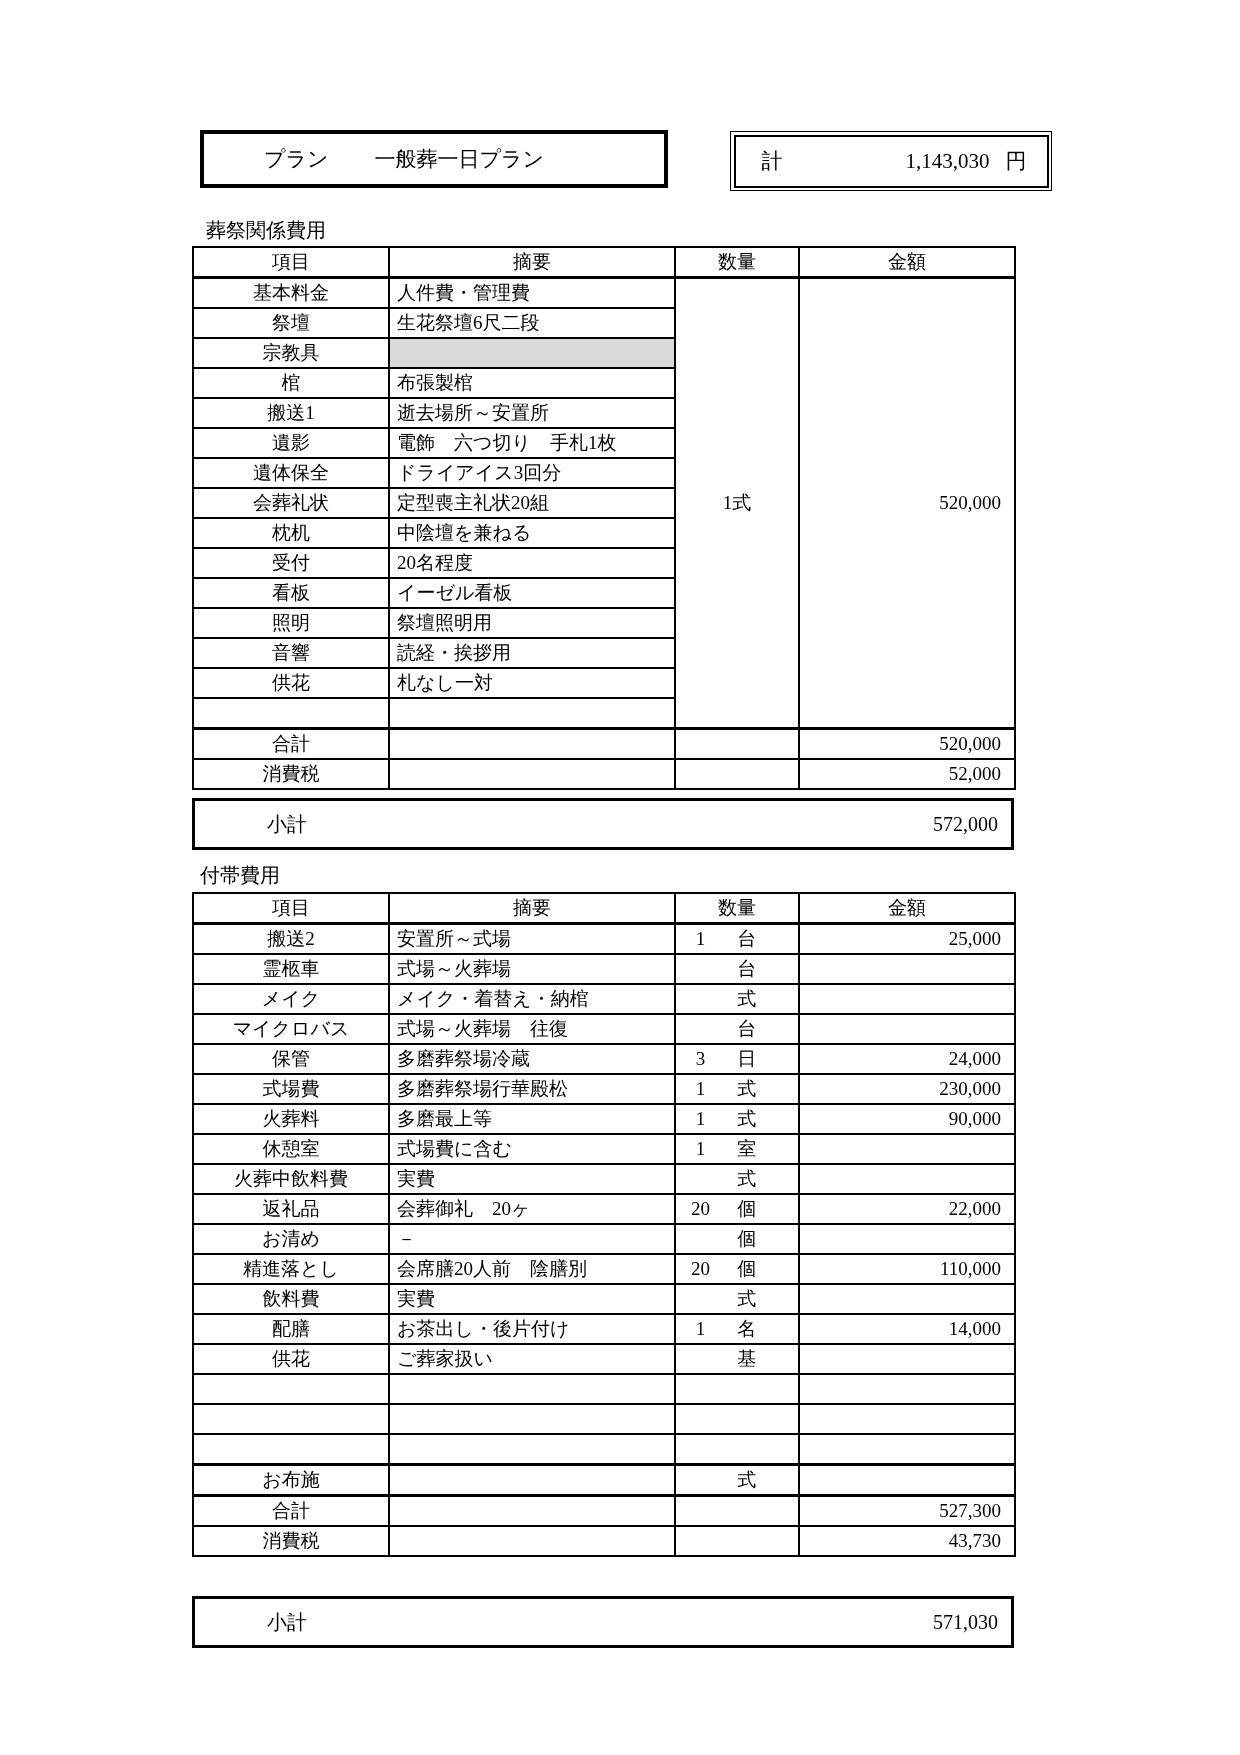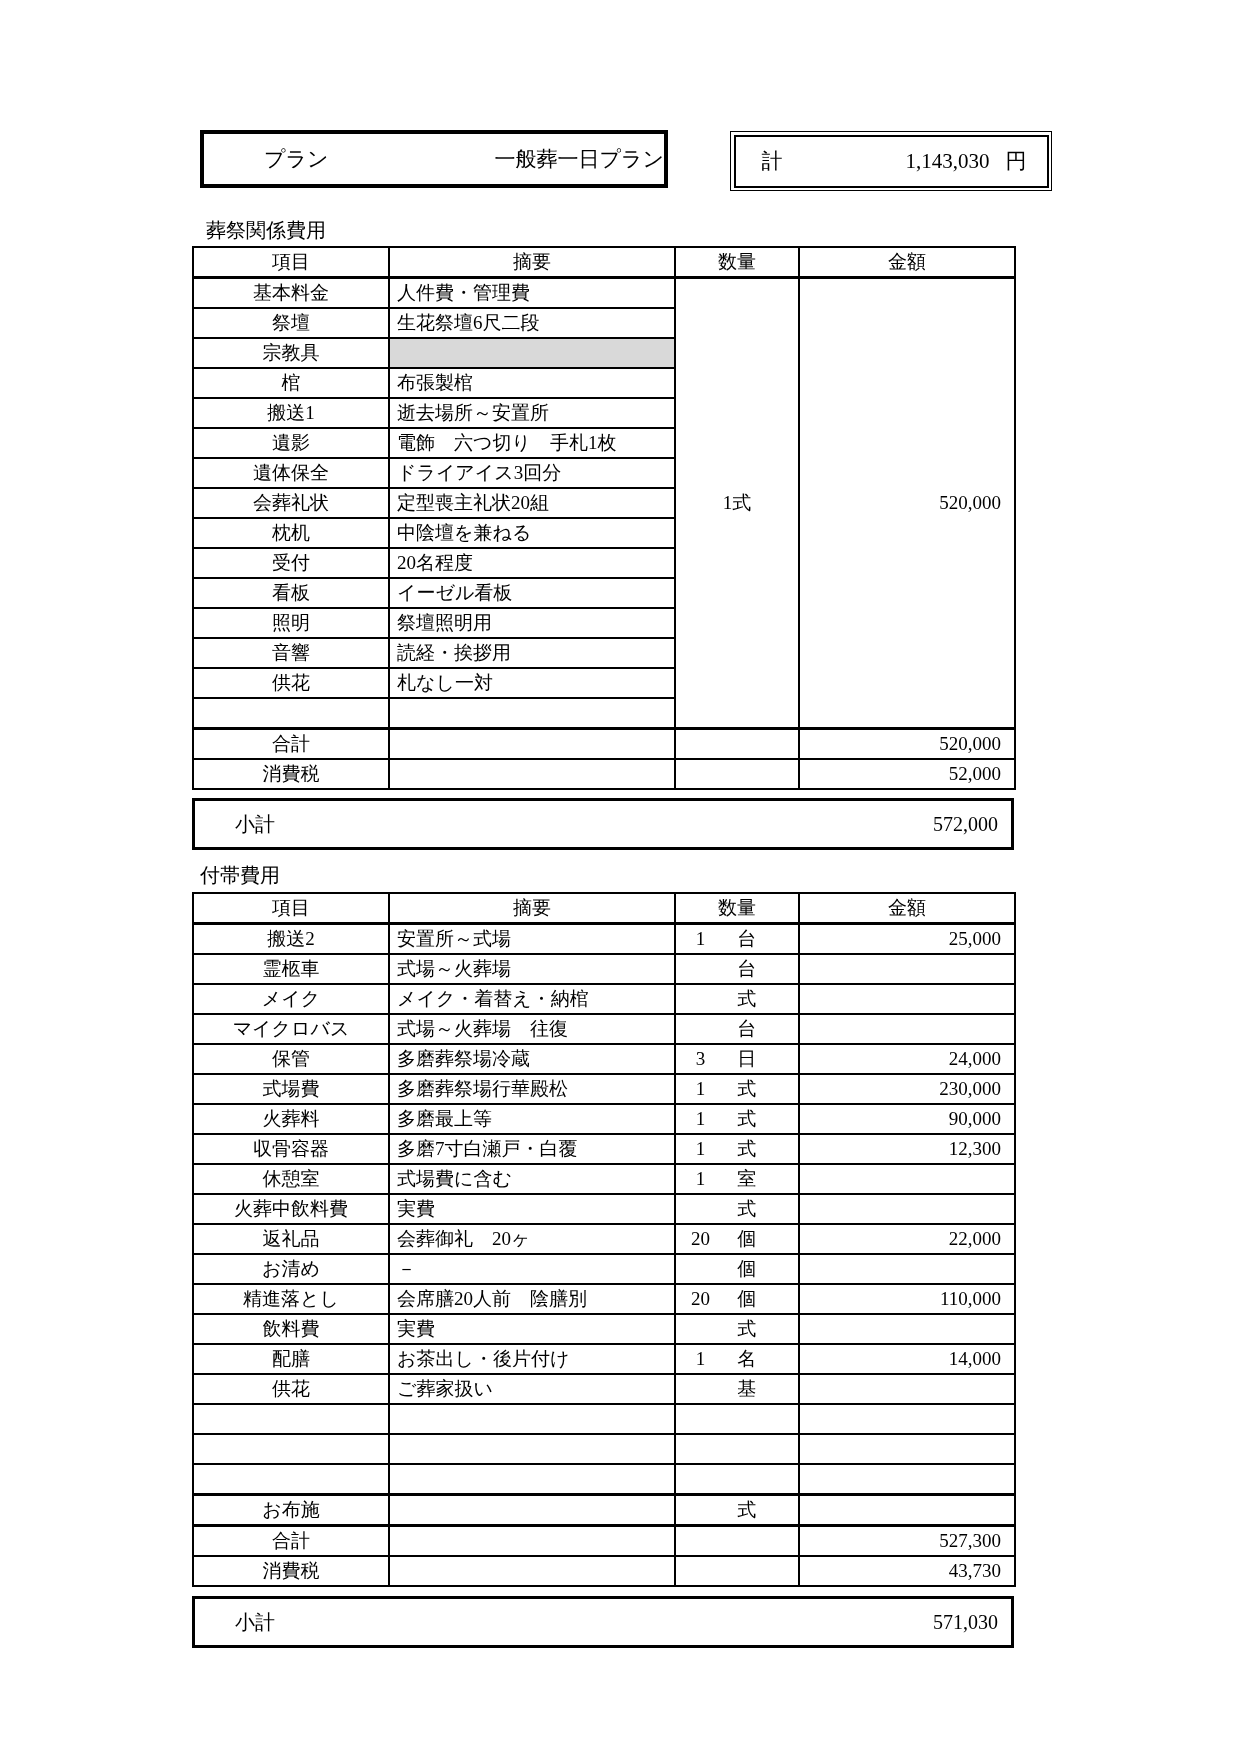--- a/index.html
+++ b/index.html
@@ -10,21 +10,21 @@
   }
   .sheet{position:relative;width:1204px;height:1755px;background:#fff;overflow:hidden;}
 
   
   .plan-box{
     position:absolute;left:200px;top:130px;width:468px;height:58px;
     border:4px solid #000;box-sizing:border-box;
     display:flex;align-items:center;font-size:21px;
   }
   .plan-box .lbl{margin-left:60px;}
-  .plan-box .val{flex:1;text-align:right;padding-left:46px;}
+  .plan-box .val{flex:1;text-align:left;padding-left:46px;}
 
   
   .gtotal-box{
     position:absolute;left:730px;top:131px;width:322px;height:60px;
     border:1.5px solid #000;box-sizing:border-box;padding:2.5px;
   }
   .gtotal-inner{
     width:100%;height:100%;box-sizing:border-box;border:2.5px solid #000;
     display:flex;align-items:center;font-size:21px;
   }
@@ -63,21 +63,21 @@
   .qwrap{display:flex;width:100%;}
   .qnum{width:40%;text-align:center;}
   .qunit{width:36%;text-align:center;}
 
   .subtotal-box{
     position:absolute;left:192px;width:822px;height:52px;border:3px solid #000;
     box-sizing:border-box;display:flex;align-items:center;font-size:20px;
   }
   #subtotal1{top:798px;}
   #subtotal2{top:1596px;}
-  .subtotal-box .lbl{margin-left:40px;}
+  .subtotal-box .lbl{margin-left:72px;}
   .subtotal-box .val{flex:1;text-align:right;padding-right:13px;}
 </style>
 </head>
 <body>
 
 <div class="sheet">
 
   <div class="plan-box">
     <span class="lbl">プラン</span>
     <span class="val">一般葬一日プラン</span>
@@ -283,31 +283,20 @@
             <td class="desc">多磨最上等</td>
             <td class="qty">
               <div class="qwrap">
                 <span class="qnum">1</span>
                 <span class="qunit">式</span>
               </div>
             </td>
             <td class="amount">90,000</td>
           </tr>
           <tr>
-            <td class="item">収骨容器</td>
-            <td class="desc">多磨7寸白瀬戸・白覆</td>
-            <td class="qty">
-              <div class="qwrap">
-                <span class="qnum">1</span>
-                <span class="qunit">式</span>
-              </div>
-            </td>
-            <td class="amount">12,300</td>
-          </tr>
-          <tr>
             <td class="item">休憩室</td>
             <td class="desc">式場費に含む</td>
             <td class="qty">
               <div class="qwrap">
                 <span class="qnum">1</span>
                 <span class="qunit">室</span>
               </div>
             </td>
             <td class="amount"></td>
           </tr>

